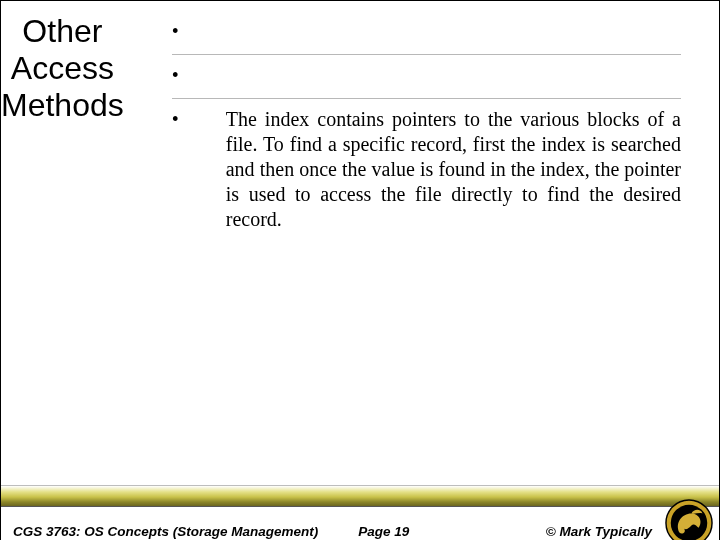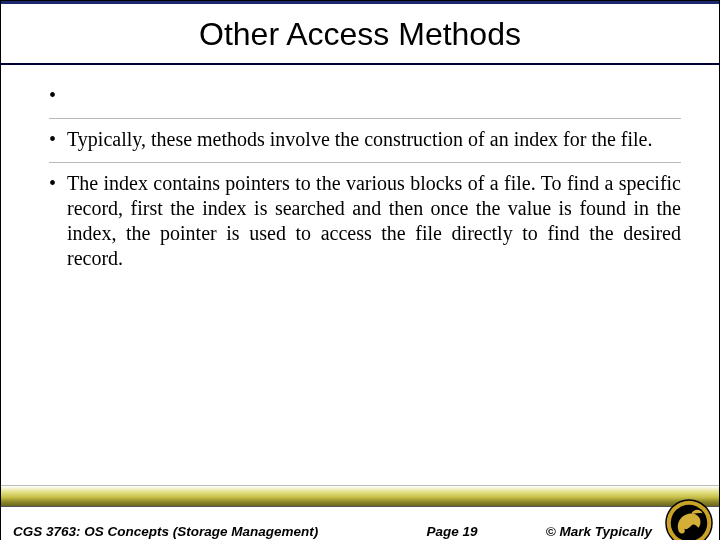--- a/index.html
+++ b/index.html
@@ -8,21 +8,21 @@
     font-family: "Times New Roman", Times, serif;
     background: #ffffff;
     position: relative;
   }
   .slide {
     width: 720px;
     height: 540px;
     border: 1px solid #000;
     position: relative;
     display: flex;
-    flex-direction: column;
+    flex-direction: row;
   }
   .top-stripe {
     height: 3px;
     background: linear-gradient(to right, #1a2a6c 0%, #1a2a6c 100%);
   }
   .title-wrap {
     text-align: center;
     padding: 12px 0 10px 0;
   }
   .title {
@@ -54,20 +54,21 @@
     width: 18px;
     flex: 0 0 18px;
     font-size: 20px;
     line-height: 1.25;
   }
   .bullet .txt {
     flex: 1 1 auto;
   }
   .bullet.justify .txt {
     text-align: justify;
+    margin-left: 36px;
   }
   .footer {
     position: absolute;
     left: 0; right: 0; bottom: 0;
     height: 54px;
   }
   .footer-gradient {
     height: 22px;
     background: linear-gradient(to bottom,
       #ffffff 0%,
@@ -88,21 +89,21 @@
     margin-top: 8px;
   }
   .footer-bar .fitem {
     font-family: Arial, Helvetica, sans-serif;
     font-size: 13.5px;
     font-weight: bold;
     font-style: italic;
     color: #000;
   }
   .f-left   { flex: 0 0 auto; }
-  .f-center { flex: 1 1 auto; text-align: center; padding-left: 40px; }
+  .f-center { flex: 1 1 auto; padding-left: 40px; }
   .f-right  { flex: 0 0 auto; padding-right: 56px; }
   .logo {
     position: absolute;
     right: 6px;
     bottom: 0px;
     width: 48px;
     height: 48px;
   }
   .logo svg { width: 48px; height: 48px; }
 </style>
@@ -118,21 +119,20 @@
   <div class="title-underline"></div>
 
   <div class="content">
 
     <div class="bullet">
       <span class="dot">•</span>
     </div>
 
     <div class="bullet">
       <span class="dot">•</span>
-      <span class="txt">Typically, these methods involve the construction of an index for the file.</span>
     </div>
 
     <div class="bullet justify">
       <span class="dot">•</span>
       <span class="txt">The index contains pointers to the various blocks of a file. To find a specific record, first the index is searched and then once the value is found in the index, the pointer is used to access the file directly to find the desired record.</span>
     </div>
 
   </div>
 
   <div class="footer">

